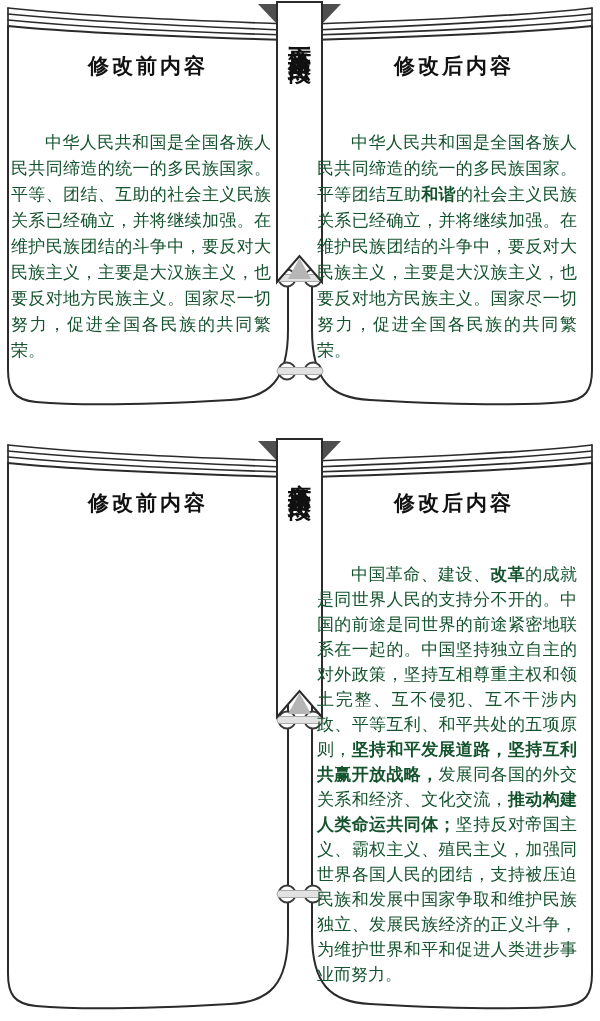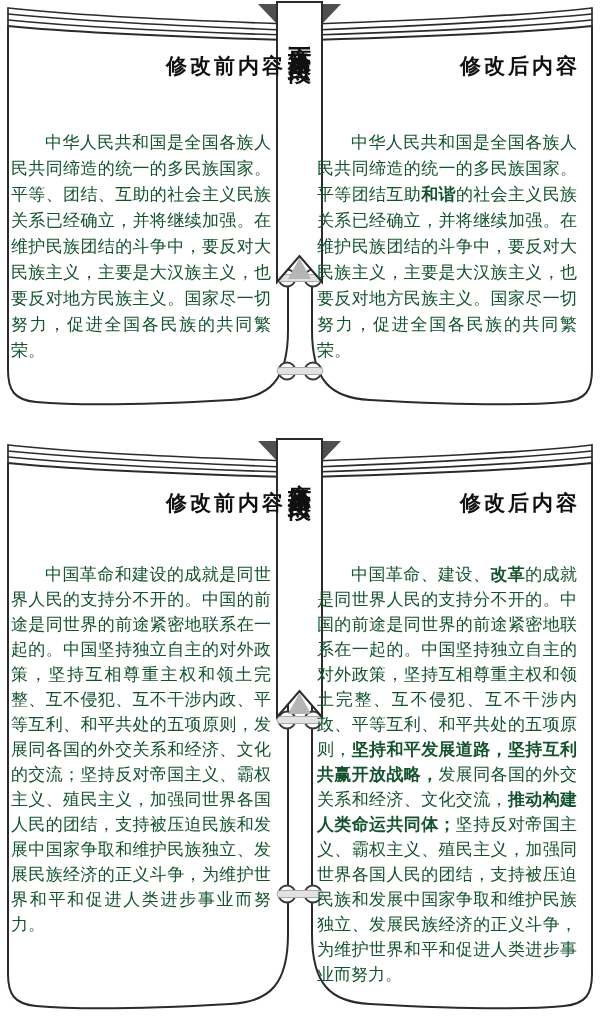--- a/index.html
+++ b/index.html
@@ -10,25 +10,25 @@
   .spread{position:absolute;left:0;width:600px;}
   .spread svg{position:absolute;left:0;top:0;}
   .page{fill:#ffffff;stroke:#2b2b2b;stroke-width:2;stroke-linejoin:round;}
   .thin{fill:none;stroke:#2b2b2b;stroke-width:1.7;stroke-linecap:round;}
   .fold{fill:#4f4f4f;stroke:none;}
   .ribbon{fill:#ffffff;stroke:#2b2b2b;stroke-width:2;stroke-linejoin:miter;}
   .notch{fill:#b5b5b5;stroke:none;}
   .ringc{fill:#ffffff;stroke:#3a3a3a;stroke-width:1.8;}
   .ringbar{fill:#e2e2e2;stroke:#ababab;stroke-width:1;}
   .page-head{
-    position:absolute;top:52px;text-align:right;
+    position:absolute;top:52px;text-align:center;
     font-size:21px;font-weight:700;letter-spacing:3px;color:#111;
   }
   .head-left{left:10px;width:276px;}
-  .head-right{left:304px;width:276px;font-family:Liberation Serif, serif;}
+  .head-right{left:316px;width:276px;font-family:Liberation Serif, serif;}
   .page-body{
     position:absolute;width:260px;font-size:17px;color:#14532d;
     text-align:justify;text-indent:34px;word-break:break-all;
   }
   .s1 .page-body{top:112px;line-height:26px;}
   .s2 .page-body{top:108px;line-height:25px;}
   .body-left{left:11px;}
   .body-right{left:317px;}
   .seg-bold{font-weight:700;}
   .ribbon-text-box{
@@ -111,20 +111,19 @@
       </g>
       <g>
         <polygon class="fold" points="277,4 258,4 277,24"></polygon>
         <polygon class="fold" points="322,4 341,4 322,24"></polygon>
         <polygon class="ribbon" points="277,2 322,2 322,280 299.5,254 277,280"></polygon>
         <polygon class="notch" points="299.5,256 288,277 311,277"></polygon>
       </g>
     </svg>
     <div class="page-head head-left">修改前内容</div>
     <div class="page-head head-right">修改后内容</div>
-    <p class="page-body body-left"><span>中国革命和建设的成就是同世界人民的支持分不开的。中国的前途是同世界的前途紧密地联系在一起的。中国坚持独立自主的对外政策，坚持互相尊重主权和领土完整、互不侵犯、互不干涉内政、平等互利、和平共处的五项原则，发展同各国的外交关系和经济、文化的交流；坚持反对帝国主义、霸权主义、殖民主义，加强同世界各国人民的团结，支持被压迫民族和发展中国家争取和维护民族独立、发展民族经济的正义斗争，为维护世界和平和促进人类进步事业而努力。</span></p>
     <p class="page-body body-right"><span>中国革命、建设、</span><span class="seg-bold">改革</span><span>的成就是同世界人民的支持分不开的。中国的前途是同世界的前途紧密地联系在一起的。中国坚持独立自主的对外政策，坚持互相尊重主权和领土完整、互不侵犯、互不干涉内政、平等互利、和平共处的五项原则，</span><span class="seg-bold">坚持和平发展道路，坚持互利共赢开放战略，</span><span>发展同各国的外交关系和经济、文化交流，</span><span class="seg-bold">推动构建人类命运共同体；</span><span>坚持反对帝国主义、霸权主义、殖民主义，加强同世界各国人民的团结，支持被压迫民族和发展中国家争取和维护民族独立、发展民族经济的正义斗争，为维护世界和平和促进人类进步事业而努力。</span></p>
     <div class="ribbon-text-box">
       <div class="ribbon-text">序言第十二自然段</div>
     </div>
   </div>
 
 </div>
 
 </body></html>

